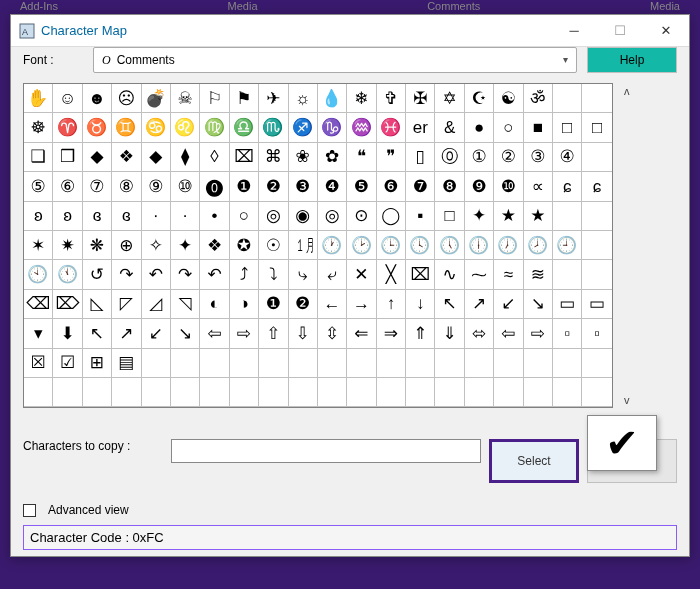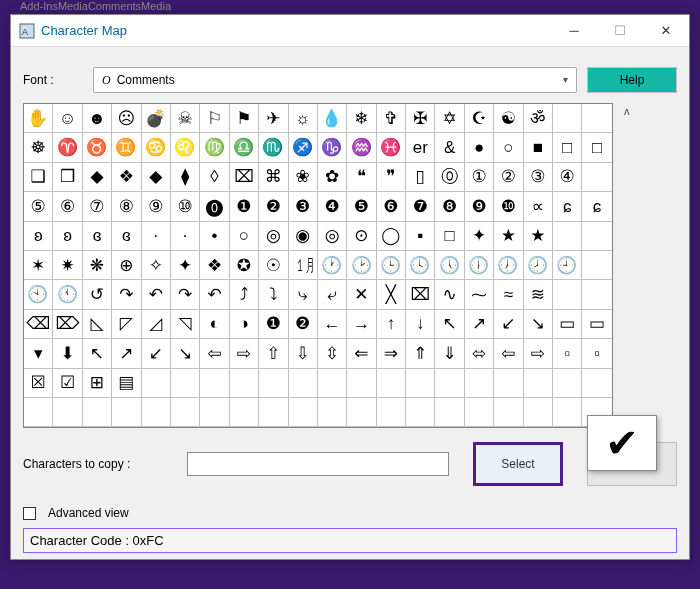--- a/index.html
+++ b/index.html
@@ -14,21 +14,21 @@
     position: relative;
   }
   .bg-tabs {
     position: absolute;
     top: 0; left: 0; right: 0;
     height: 16px;
     display: flex;
     color: #888;
     font-size: 11px;
     padding: 0 20px;
-    justify-content: flex-start;
+    justify-content: space-between;
   }
   .window {
     position: absolute;
     left: 10px;
     top: 14px;
     width: 680px;
     background: #f0f0f0;
     border: 1px solid #888;
     box-shadow: 0 2px 12px rgba(0,0,0,0.3);
   }
@@ -48,21 +48,21 @@
   .title-text { font-size: 13px; color: #0369a1; flex: 0 0 auto; }
   .title-spacer { flex: 1; }
   .win-btn {
     width: 46px; height: 32px;
     display: flex; align-items: center; justify-content: center;
     color: #333;
     font-size: 13px;
   }
   .win-btn.max { color:#999; }
   .body-area {
-    padding: 20px 12px 6px 12px;
+    padding: 0 12px 6px 12px;
   }
   .font-row {
     display: flex;
     align-items: center;
     gap: 10px;
     margin-bottom: 10px;
   }
   .font-label { width: 60px; font-size:12px; }
   .font-select {
     flex: 1;
@@ -122,23 +122,23 @@
     height: 56px;
     background:#fff;
     border:1px solid #888;
     box-shadow:2px 2px 5px rgba(0,0,0,0.3);
     display:flex; align-items:center; justify-content:center;
     font-size: 40px;
     z-index: 5;
   }
   .copy-row {
     display:flex;
-    align-items:center;
-    gap: 24px;
-    margin-top: 14px;
+    align-items:flex-start;
+    gap: 8px;
+    margin-top: 31px;
   }
   .copy-label { width: 140px; }
   .copy-input {
     flex:1;
     height:24px;
     background:#fff;
     border:1px solid #888;
   }
   .action-btn {
     width: 90px; height:44px;

